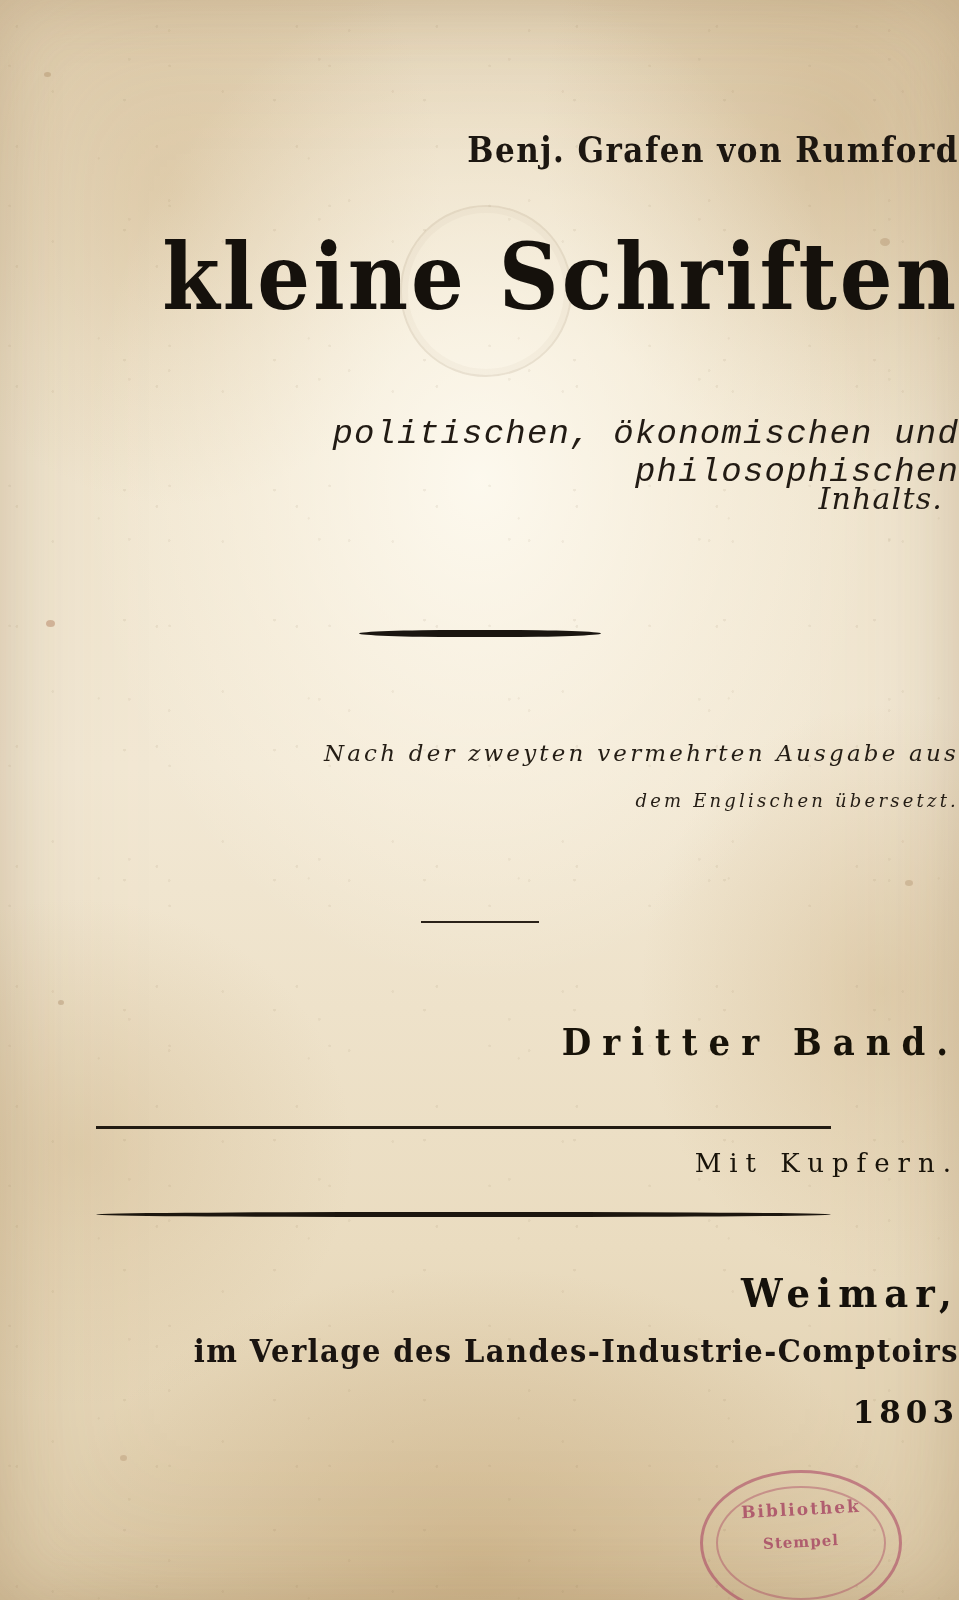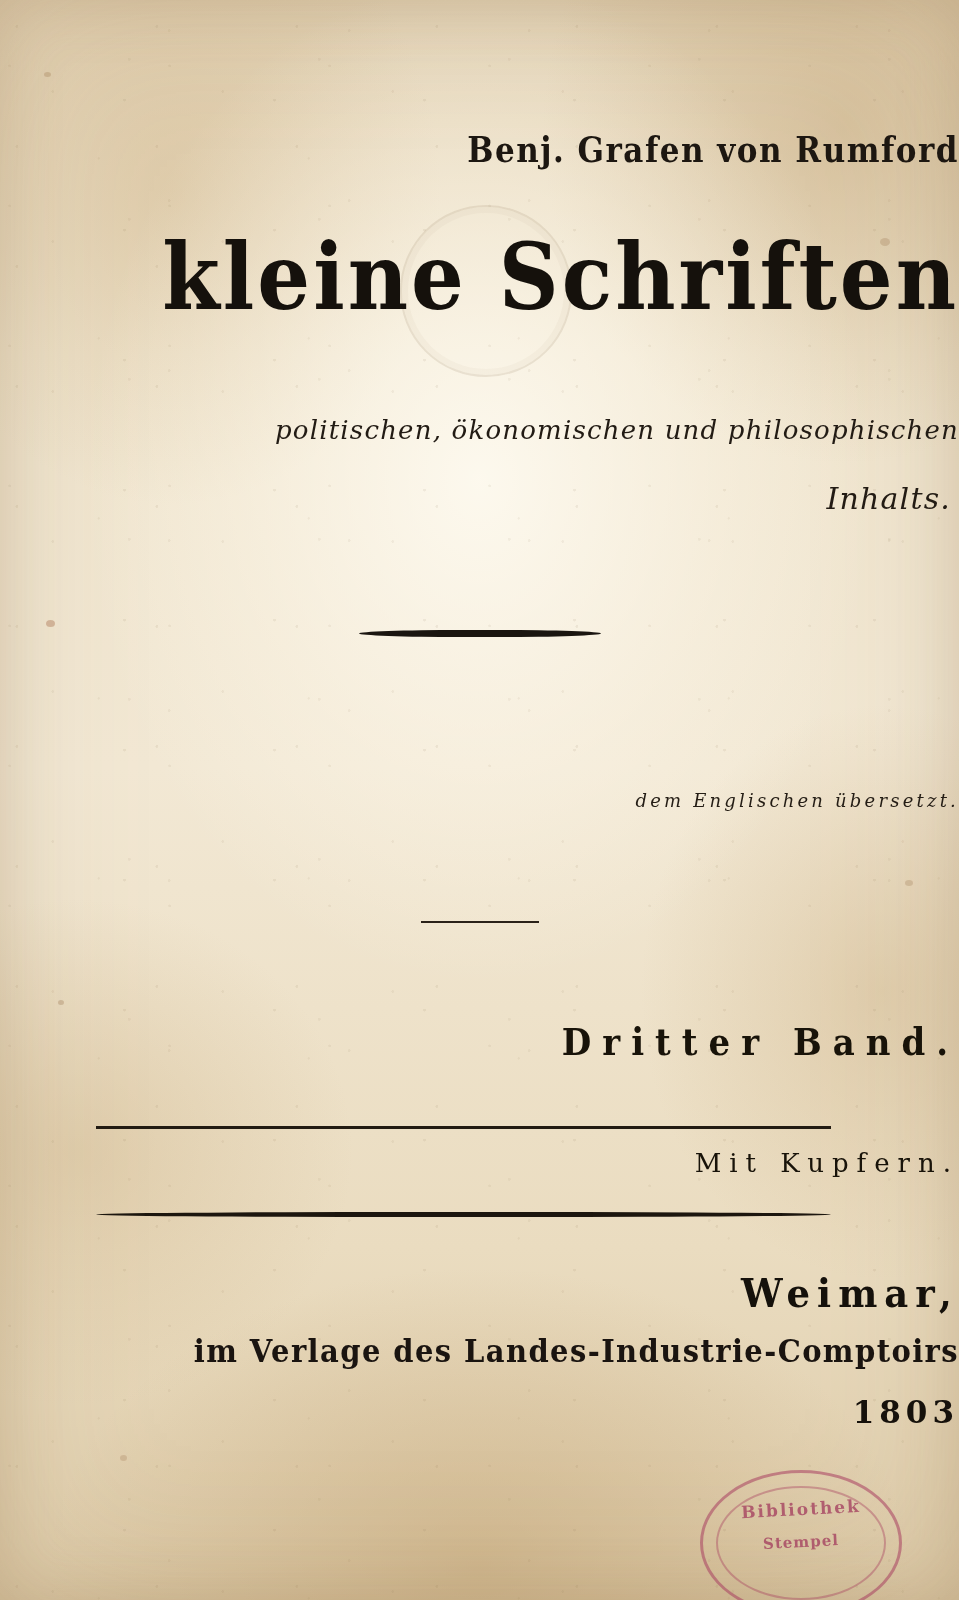--- a/index.html
+++ b/index.html
@@ -93,31 +93,32 @@
     line-height: 1;
     color: #15110c;
     transform: scaleY(1.10);
   }
 
   .subtitle-1 {
     position: absolute;
     top: 415px;
     left: 0;
     right: 0;
-    font-size: 26px;
+    font-size: 34px;
     font-style: italic;
     letter-spacing: 1.2px;
     color: #221b14;
+    font-family: Liberation Mono, monospace;
   }
 
   .subtitle-2 {
     position: absolute;
     top: 481px;
     left: 0;
-    right: 8px;
+    right: 16px;
     font-size: 30px;
     font-style: italic;
     letter-spacing: 1.2px;
     color: #221b14;
   }
 
   
   .rule-thick {
     position: absolute;
     top: 630px;
@@ -313,20 +314,21 @@
 
     <div class="author-line fraktur">Benj. Grafen von Rumford</div>
 
     <div class="main-title fraktur">kleine Schriften</div>
 
     <div class="subtitle-1">politischen, ökonomischen und philosophischen</div>
     <div class="subtitle-2">Inhalts.</div>
 
     <div class="rule-thick"></div>
 
+    <div class="note-1">Nach der zweyten vermehrten Ausgabe aus</div>
     <div class="note-2">dem Englischen übersetzt.</div>
 
     <div class="rule-thin"></div>
 
     <div class="volume fraktur">Dritter Band.</div>
 
     <div class="band-rule-top"></div>
     <div class="plates fraktur">Mit Kupfern.</div>
     <div class="band-rule-bottom"></div>
 

